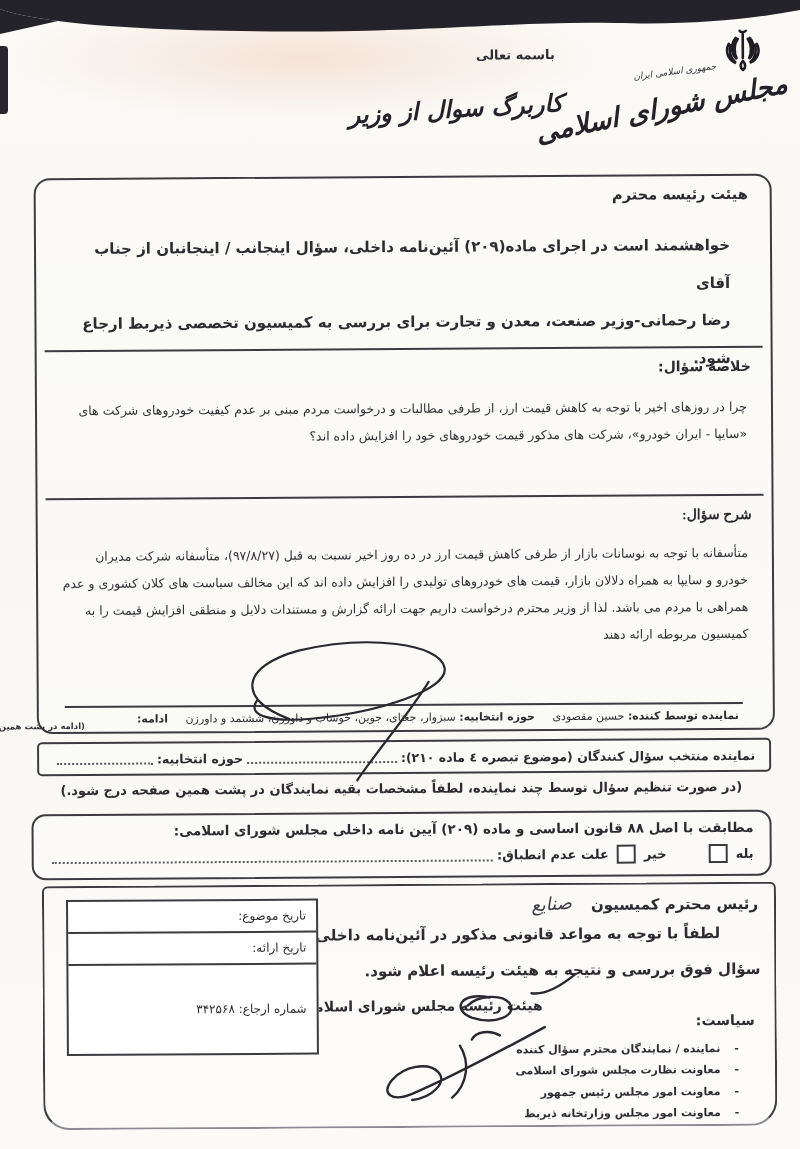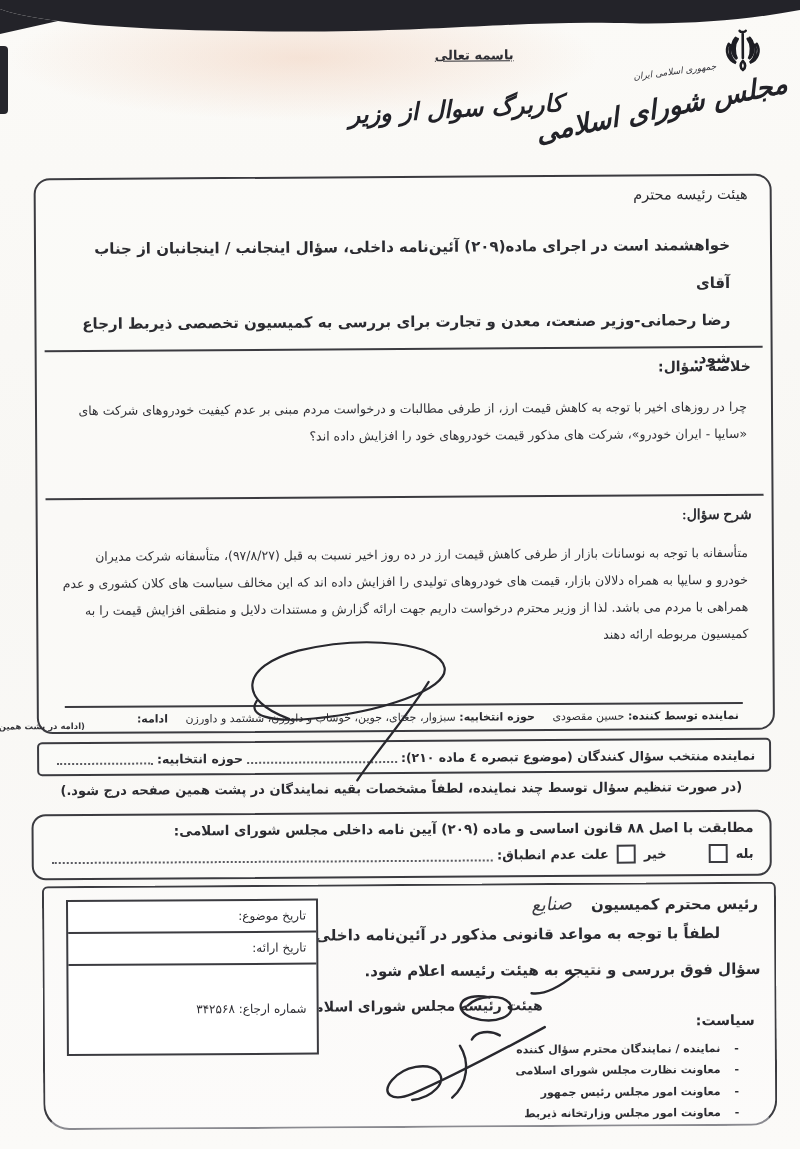--- a/index.html
+++ b/index.html
@@ -14,30 +14,30 @@
   
   .scan-top{position:absolute;top:0;left:0;width:800px;height:64px;z-index:5;pointer-events:none;}
   .scan-left-strip{position:absolute;top:46px;left:0;width:8px;height:68px;background:#26262c;border-radius:0 4px 4px 0;z-index:5;}
   
   .emblem-wrap{position:absolute;top:30px;left:612px;width:180px;text-align:center;}
   .emblem-caption{font-size:9px;font-style:italic;color:#33333a;letter-spacing:.5px;transform:rotate(-7deg);display:inline-block;margin-top:2px;}
   .org-title{
     font-family:"DejaVu Serif",serif;font-weight:bold;font-style:italic;font-size:27px;color:#222228;
     white-space:nowrap;display:inline-block;transform:rotate(-11deg) skewX(-4deg);margin-top:14px;letter-spacing:1px;
   }
-  .basmala{position:absolute;top:48px;left:438px;width:120px;text-align:left;font-size:13px;font-weight:bold;color:#2e2e34;text-decoration:underline;}
+  .basmala{position:absolute;top:48px;left:438px;width:120px;text-align:right;font-size:13px;font-weight:bold;color:#2e2e34;}
   .form-title{
     position:absolute;top:94px;left:376px;width:190px;text-align:center;
     font-family:"DejaVu Serif",serif;font-size:24px;font-weight:bold;font-style:italic;color:#222228;
     transform:rotate(-3deg);white-space:nowrap;
   }
   
   .box{position:absolute;border:2px solid #3b3b40;background:rgba(255,255,255,.25);}
   .box1{left:36px;top:176px;width:734px;height:552px;border-radius:16px;}
-  .b1-title{position:absolute;top:10px;right:22px;font-size:14.5px;font-weight:normal;}
+  .b1-title{position:absolute;top:10px;right:22px;font-size:14.5px;font-weight:bold;}
   .b1-para{position:absolute;top:36px;right:40px;left:26px;font-size:15px;line-height:2.5;text-align:right;font-weight:600;color:#2c2c31;}
   .b1-para .seg-bold{font-weight:800;}
   .divider{position:absolute;left:8px;right:8px;border-top:2px solid #3b3b40;}
   .sec-title{position:absolute;right:20px;font-size:14px;font-weight:bold;}
   .sec-text{position:absolute;right:24px;left:24px;font-size:12.5px;line-height:2.15;text-align:right;font-weight:500;color:#323237;}
   .mp-line{position:absolute;top:526px;left:26px;right:30px;border-top:2px solid #3b3b40;}
   .mp-row{position:absolute;top:533px;right:34px;left:120px;font-size:11px;white-space:nowrap;color:#2c2c31;}
   .mp-row b{font-weight:bold;}
   .mp-row .sp{display:inline-block;width:14px;}
   .continue-note{position:absolute;top:541px;right:688px;left:10px;font-size:8.5px;font-weight:bold;white-space:nowrap;color:#35353a;}

